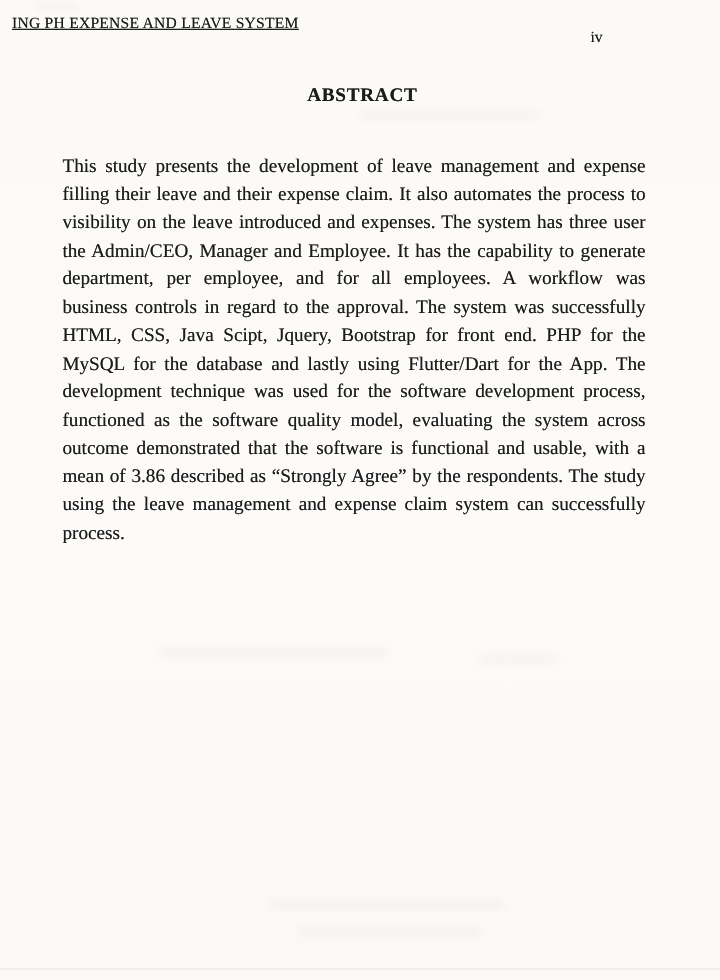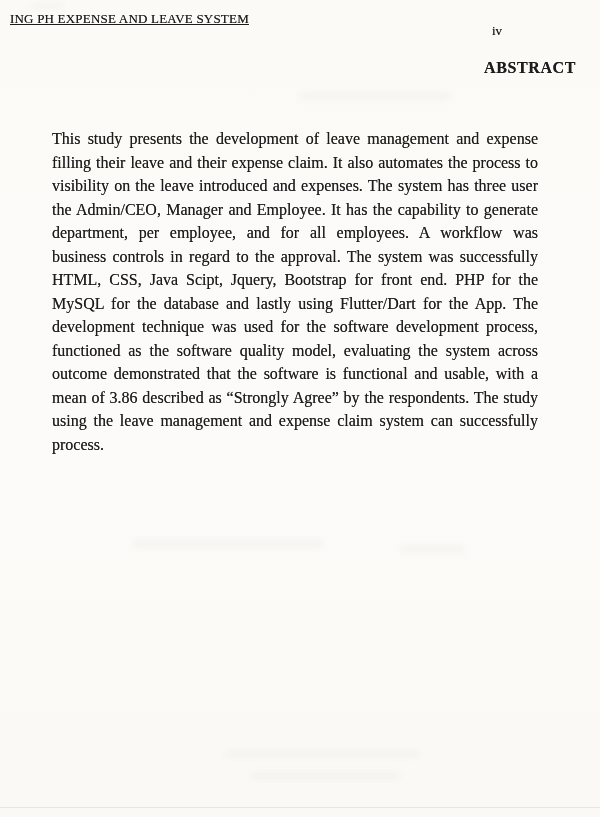--- a/index.html
+++ b/index.html
@@ -31,22 +31,22 @@
     left: 492px;
     top: 23px;
     font-size: 13px;
     text-shadow: 0 0 0.5px rgba(25,25,25,0.65);
   }
   .title {
     position: absolute;
     left: 0;
     top: 55px;
     width: 572px;
-    margin: 4px;
-    text-align: right;
+    margin: 16px;
+    text-align: center;
     font-size: 16px;
     font-weight: bold;
     letter-spacing: 0.6px;
     text-shadow: 0 0 0.5px rgba(20,20,20,0.75);
   }
   .abstract-body {
     position: absolute;
     left: 52px;
     top: 127px;
     width: 486px;

